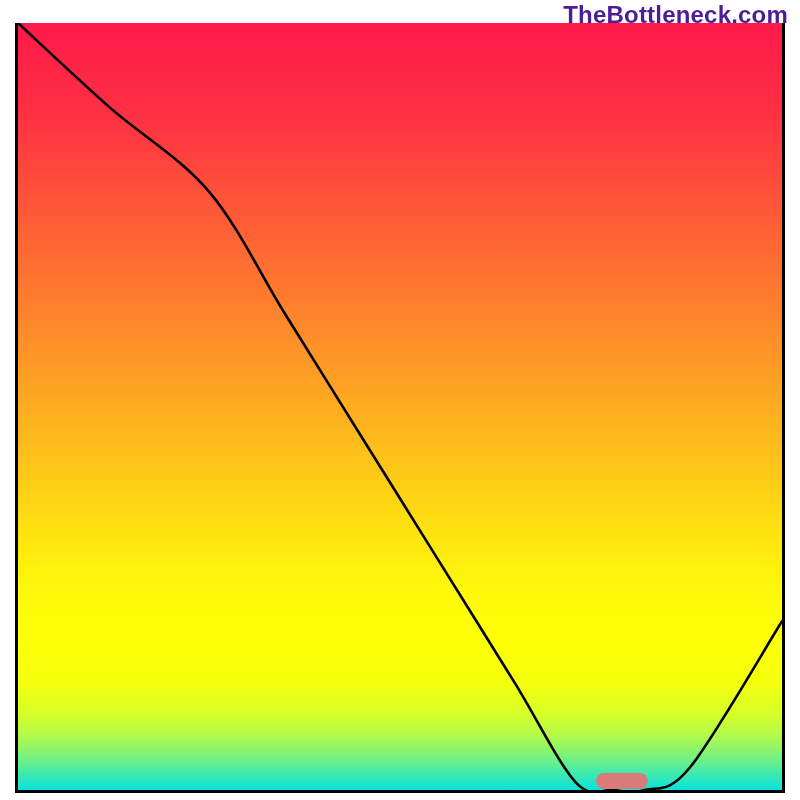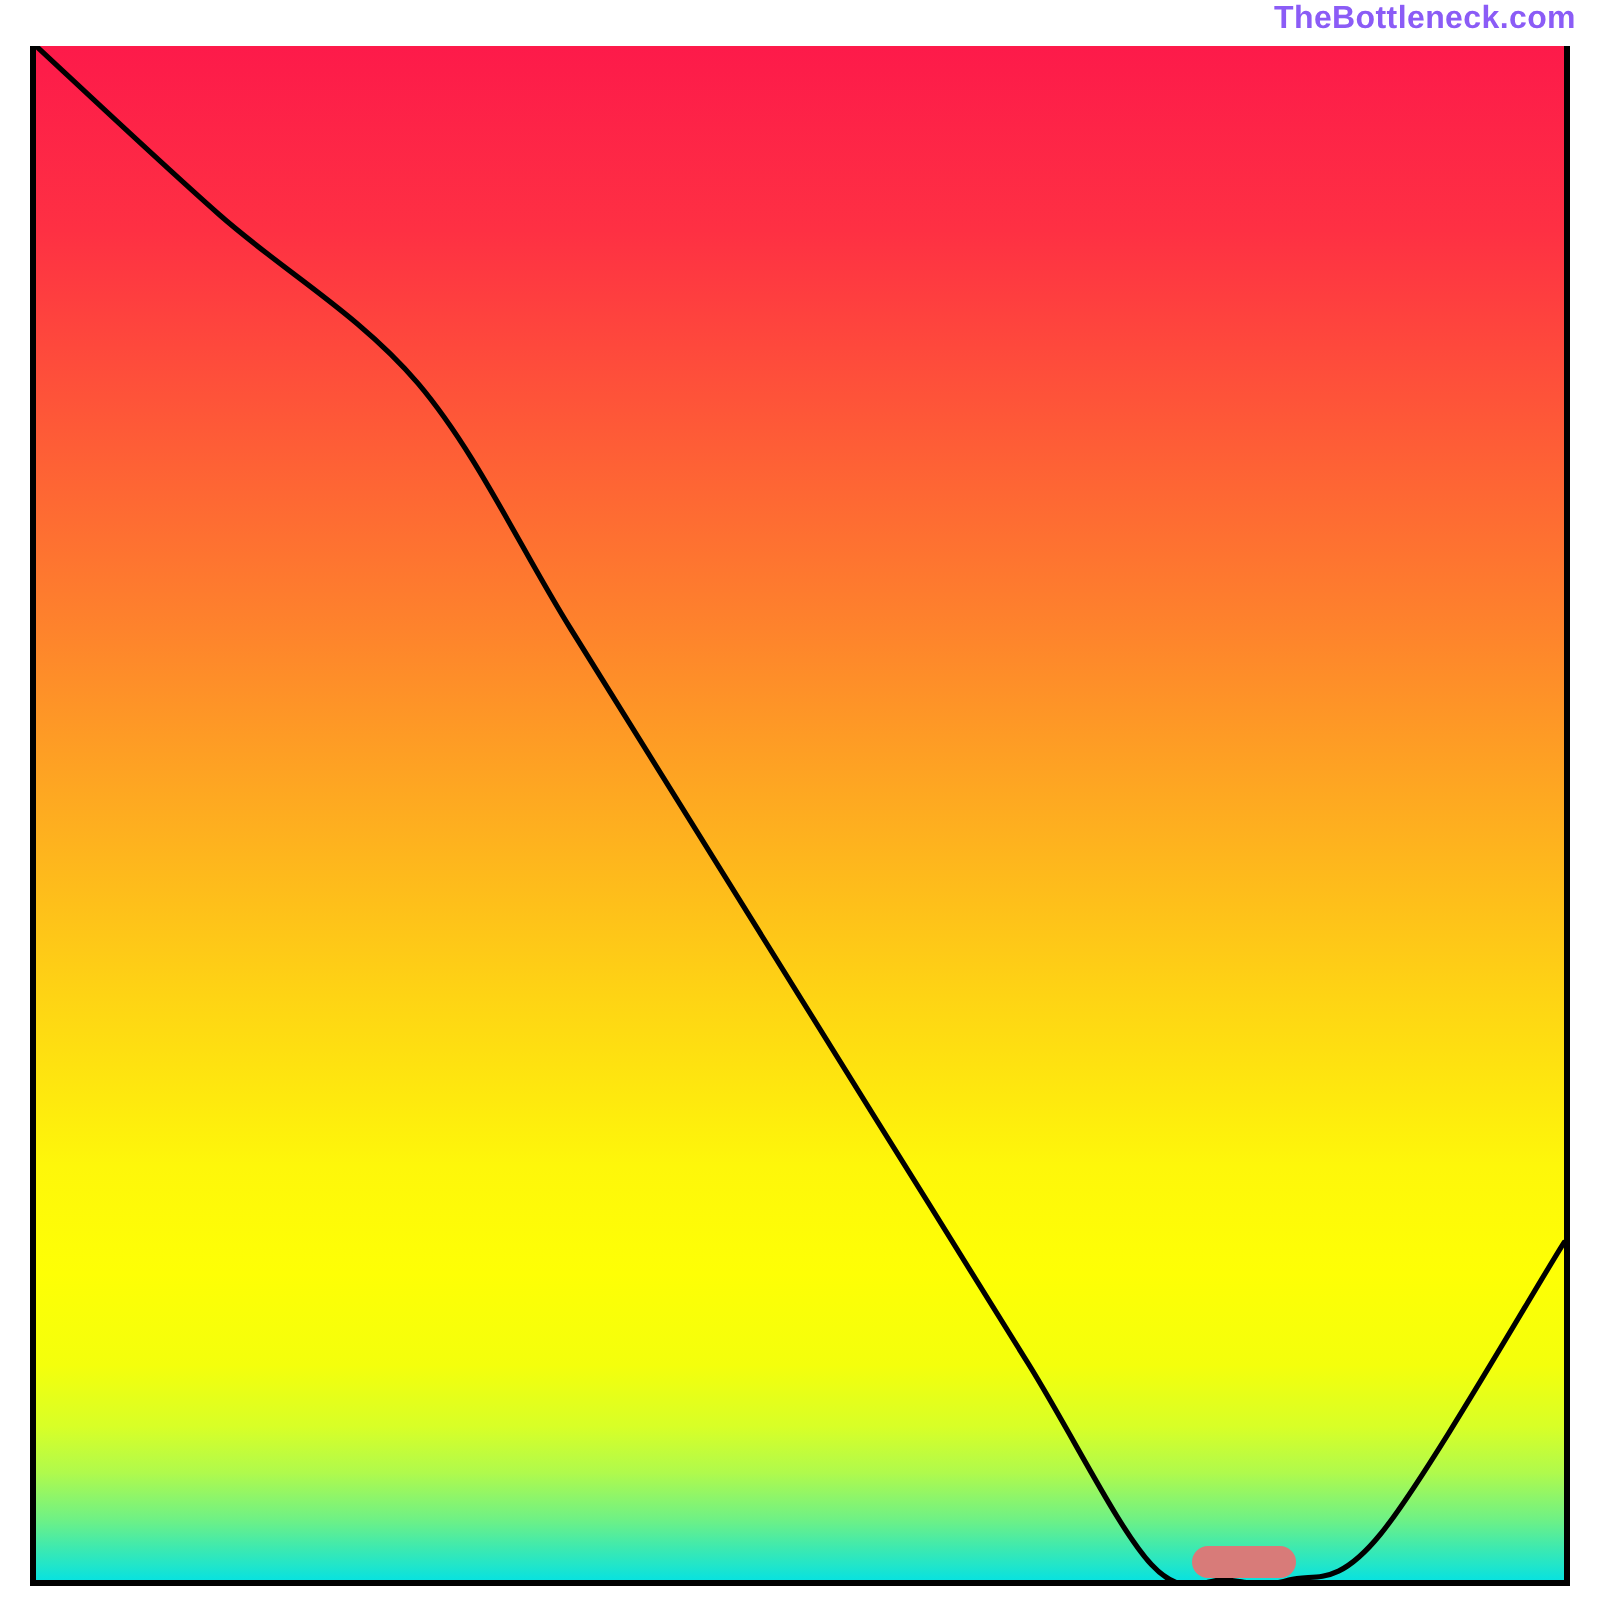--- a/index.html
+++ b/index.html
@@ -7,23 +7,23 @@
     padding: 0;
     width: 800px;
     height: 800px;
     background: #ffffff;
     font-family: Arial, Helvetica, sans-serif;
   }
   .watermark {
     position: absolute;
     top: 1px;
     right: 12px;
-    font-size: 16px;
+    font-size: 24px;
     font-weight: 600;
-    color: #8b5cf6;
+    color: #4c1d95;
     letter-spacing: 0.2px;
     z-index: 10;
   }
   .plot-frame {
     position: absolute;
     left: 15px;
     top: 23px;
     width: 770px;
     height: 770px;
     border-left: 3px solid #000;

